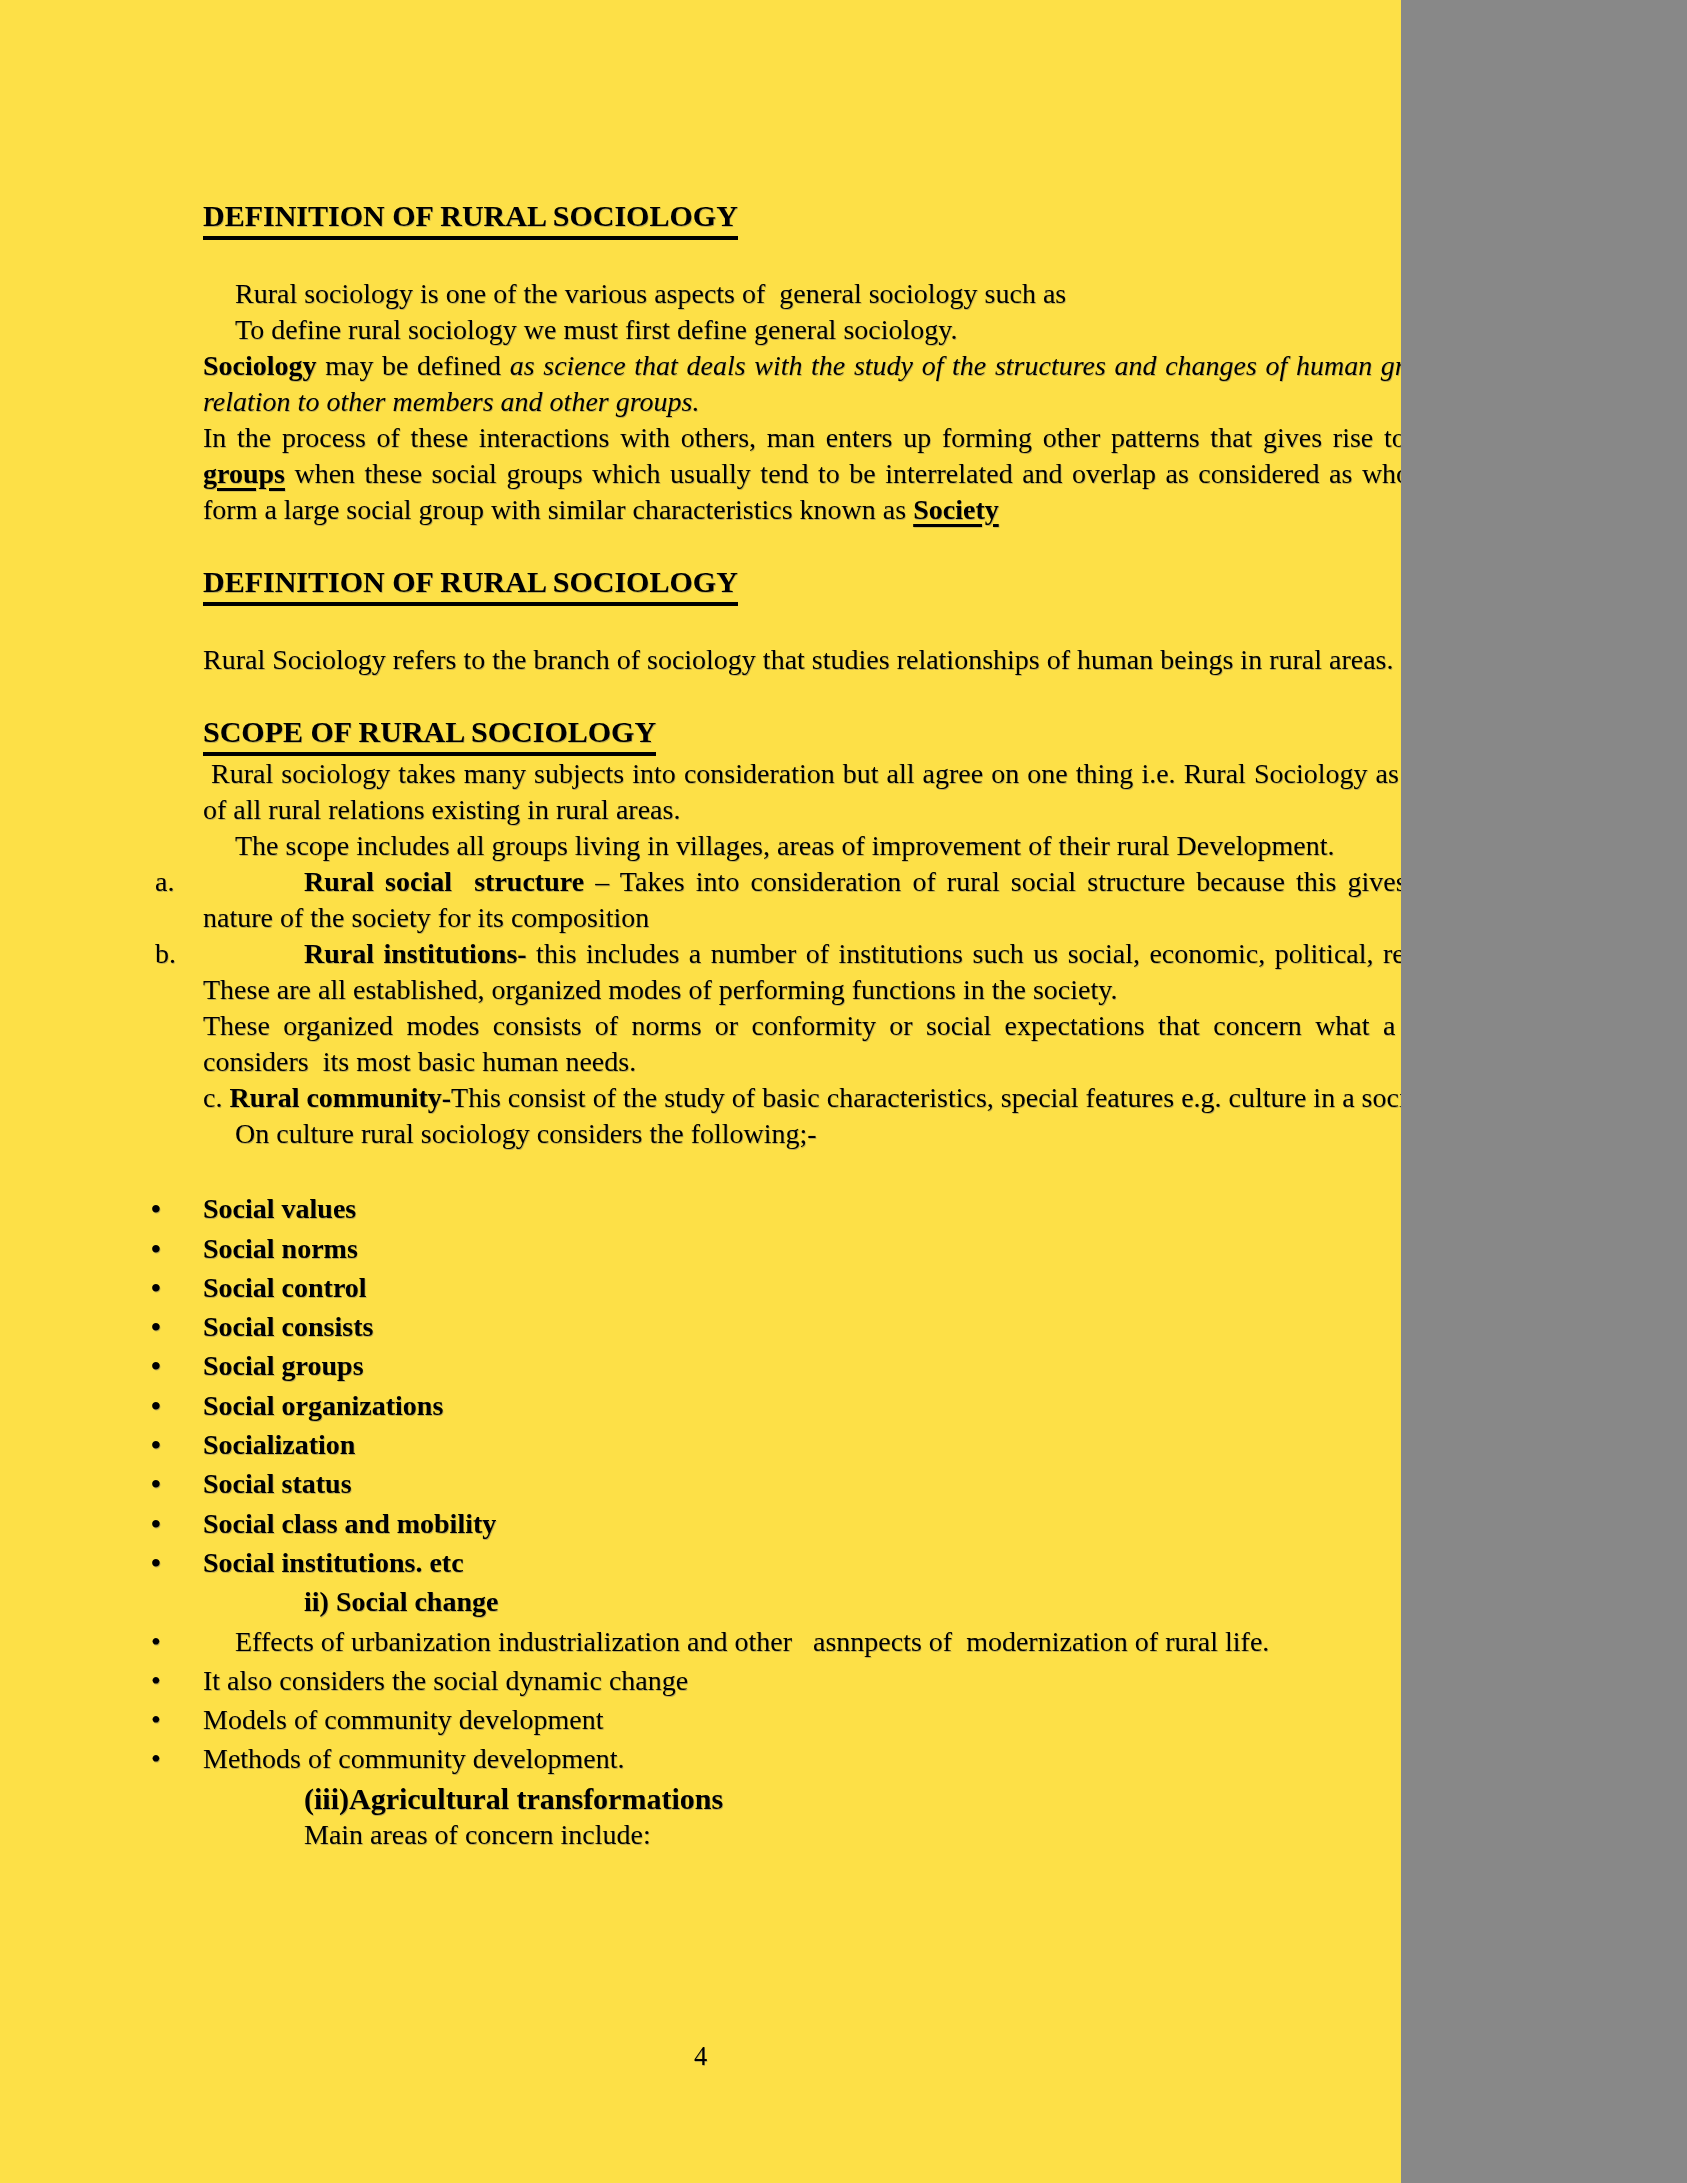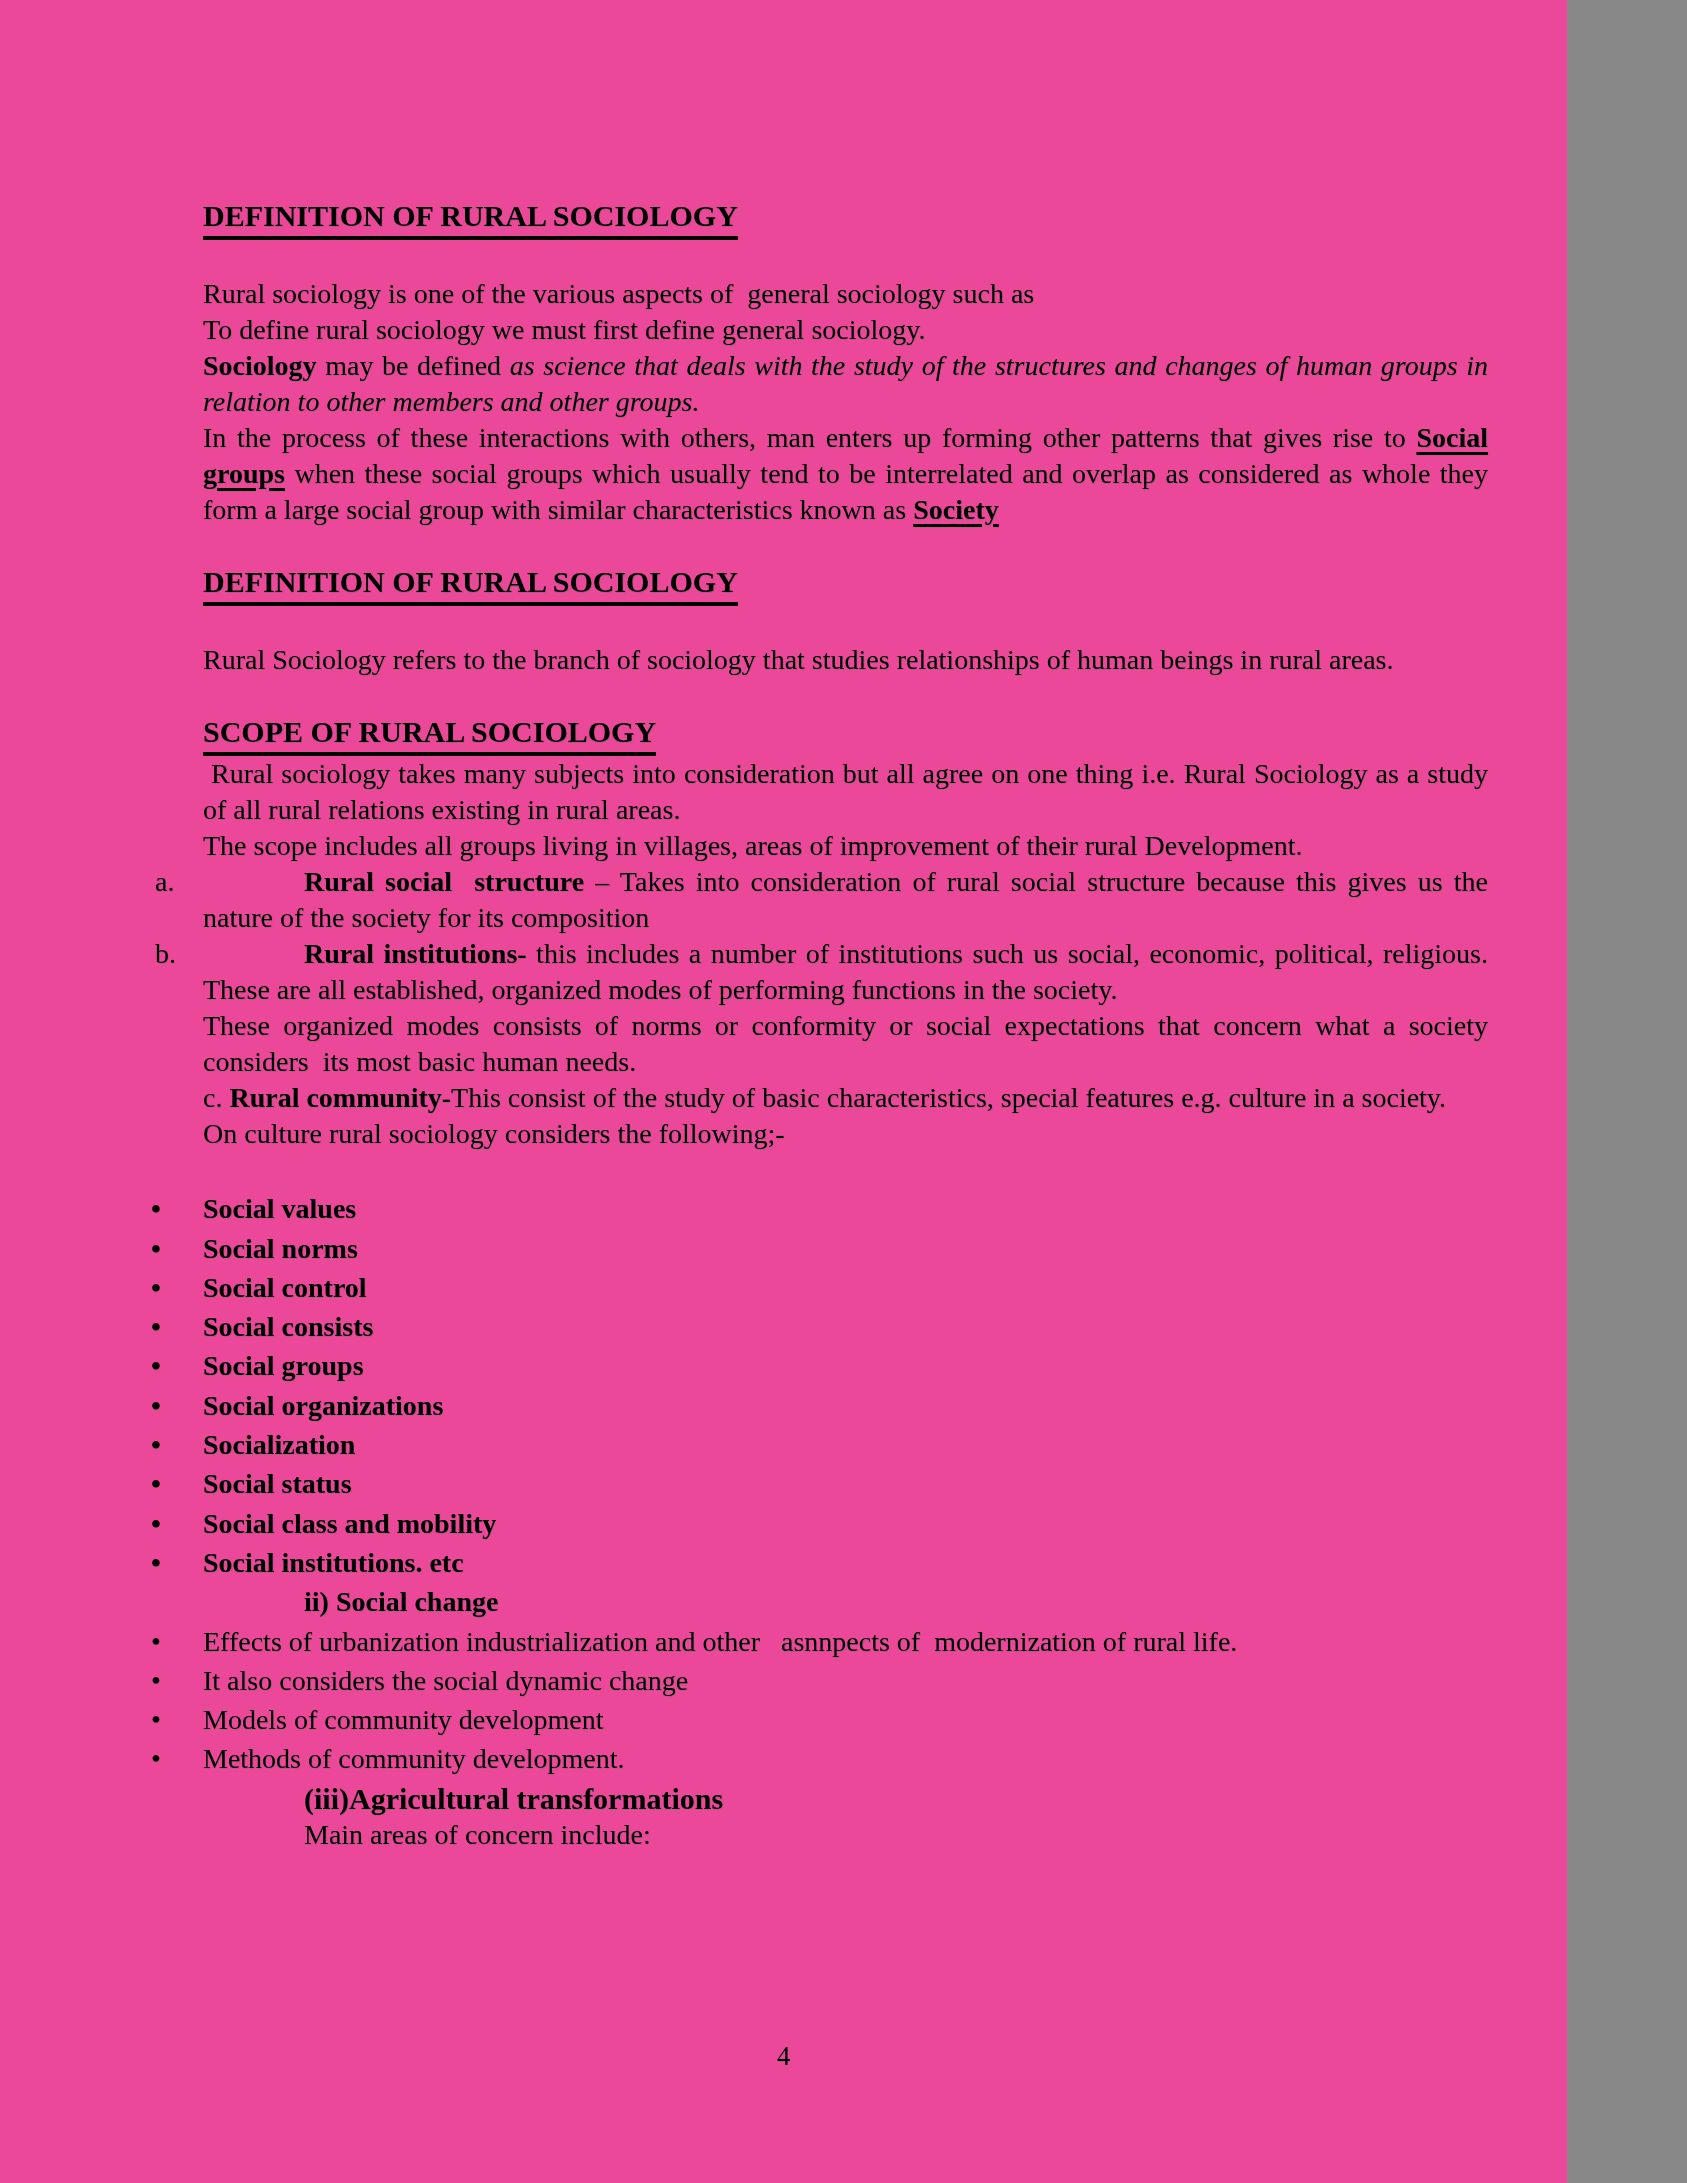--- a/index.html
+++ b/index.html
@@ -1,19 +1,19 @@
 <!DOCTYPE html>
 <html style="font-size:10.6px"><head>
 <meta charset="utf-8">
 <style>
   html,body{margin:0;padding:0;background:#888;}
   .page{
     position:relative;
-    width:1567px;height:2183px;
-    background:#ec4899;
+    width:1401px;height:2183px;
+    background:#fde047;
     font-family:"Liberation Serif","DejaVu Serif",serif;
     color:#000;
     overflow:hidden;
     text-shadow:0.7px 0.7px 0 rgba(110,110,110,0.45);
   }
   .content{
     position:absolute;
     left:203px;
     width:1285px;
     top:198px;
@@ -24,21 +24,21 @@
     font-weight:bold;
     font-size:30px;
     line-height:36px;
     margin:0;
   }
   .h .ul{
     display:inline-block;
     border-bottom:4.6px solid #000;
     padding-bottom:2px;
   }
-  .line{white-space:pre-wrap;}
+  .line{white-space:pre-wrap;margin-left:32px;}
   .para{text-align:justify;margin:0;}
   .nowrap{white-space:nowrap;}
   .blank{height:36px;}
   b.inl-ul{
     text-decoration:underline;
     text-decoration-thickness:3.3px;
     text-underline-offset:4.6px;
   }
   .list-item{
     position:relative;

